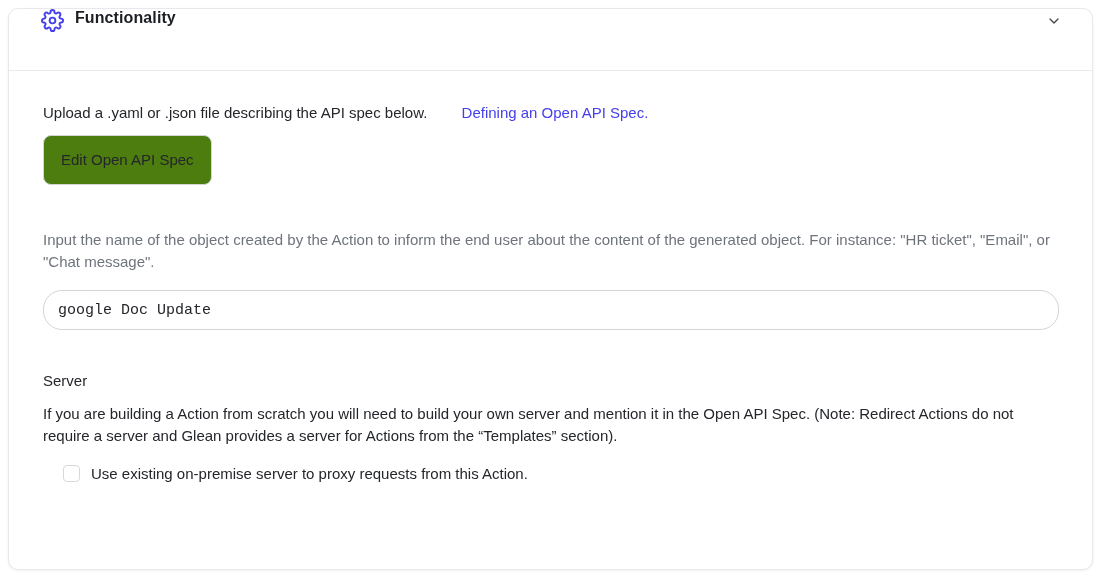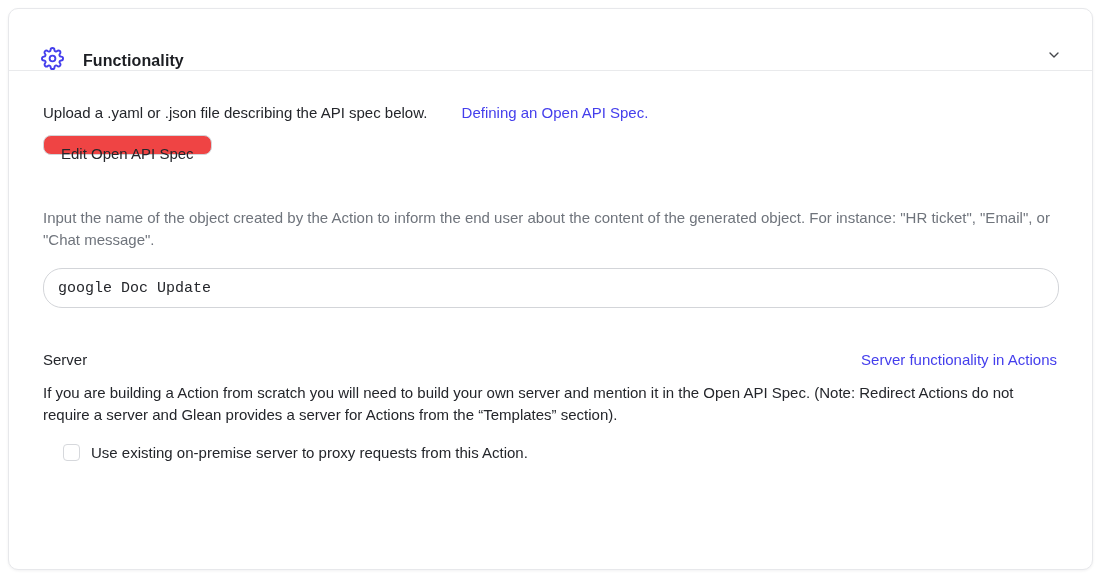--- a/index.html
+++ b/index.html
@@ -14,25 +14,24 @@
     left: 8px; top: 8px;
     width: 1085px; height: 562px;
     background: #ffffff;
     border: 1px solid #e7e8eb;
     border-radius: 10px;
     box-shadow: 0 1px 3px rgba(16,24,40,0.06);
     overflow: hidden;
   }
   .card-header {
     display: flex;
-    align-items: flex-end;
+    align-items: flex-start;
     height: 62px;
     padding: 0 26px 0 32px;
     border-bottom: 1px solid #e9eaec;
-    gap: 8px;
   }
   .card-header .gear { display: flex; align-items: center; }
   .card-title {
     margin-left: 11px;
     font-size: 16px;
     font-weight: 600;
     color: #1c1e23;
     letter-spacing: .1px;
   }
   .header-spacer { flex: 1; }
@@ -61,23 +60,23 @@
     font-size: 15px;
     margin-left: 30px;
   }
   a.right-link { font-weight: 500; }
 
   
   .sec-openapi .section-label { margin-bottom: 15px; }
   .sec-openapi .desc { margin-bottom: 11px; }
   .btn-secondary {
     display: inline-block;
-    height: 20px;
+    height: 50px;
     padding: 2px 17px;
-    background: #ef4444;
+    background: #4d7c0f;
     border: 1px solid #d3d5d9;
     border-radius: 8px;
     font-family: inherit;
     font-size: 15px;
     font-weight: 500;
     color: #24262b;
     line-height: 32px;
     cursor: pointer;
   }
 
@@ -160,21 +159,20 @@
     </div>
 
     <div class="sec-object">
       <div class="desc gray">Input the name of the object created by the Action to inform the end user about the content of the generated object. For instance: "HR ticket", "Email", or "Chat message".</div>
       <input type="text" class="text-input" value="google Doc Update" style="">
     </div>
 
     <div class="sec-server">
       <div class="server-head">
         <span class="section-label">Server</span>
-        <a href="#" class="right-link">Server functionality in Actions</a>
       </div>
       <div class="desc">If you are building a Action from scratch you will need to build your own server and mention it in the Open API Spec. (Note: Redirect Actions do not require a server and Glean provides a server for Actions from the “Templates” section).</div>
       <div class="checkbox-row">
         <input type="checkbox" class="checkbox" style="">
         <label class="checkbox-label">Use existing on-premise server to proxy requests from this Action.</label>
       </div>
     </div>
 
   </div>
 </div>

